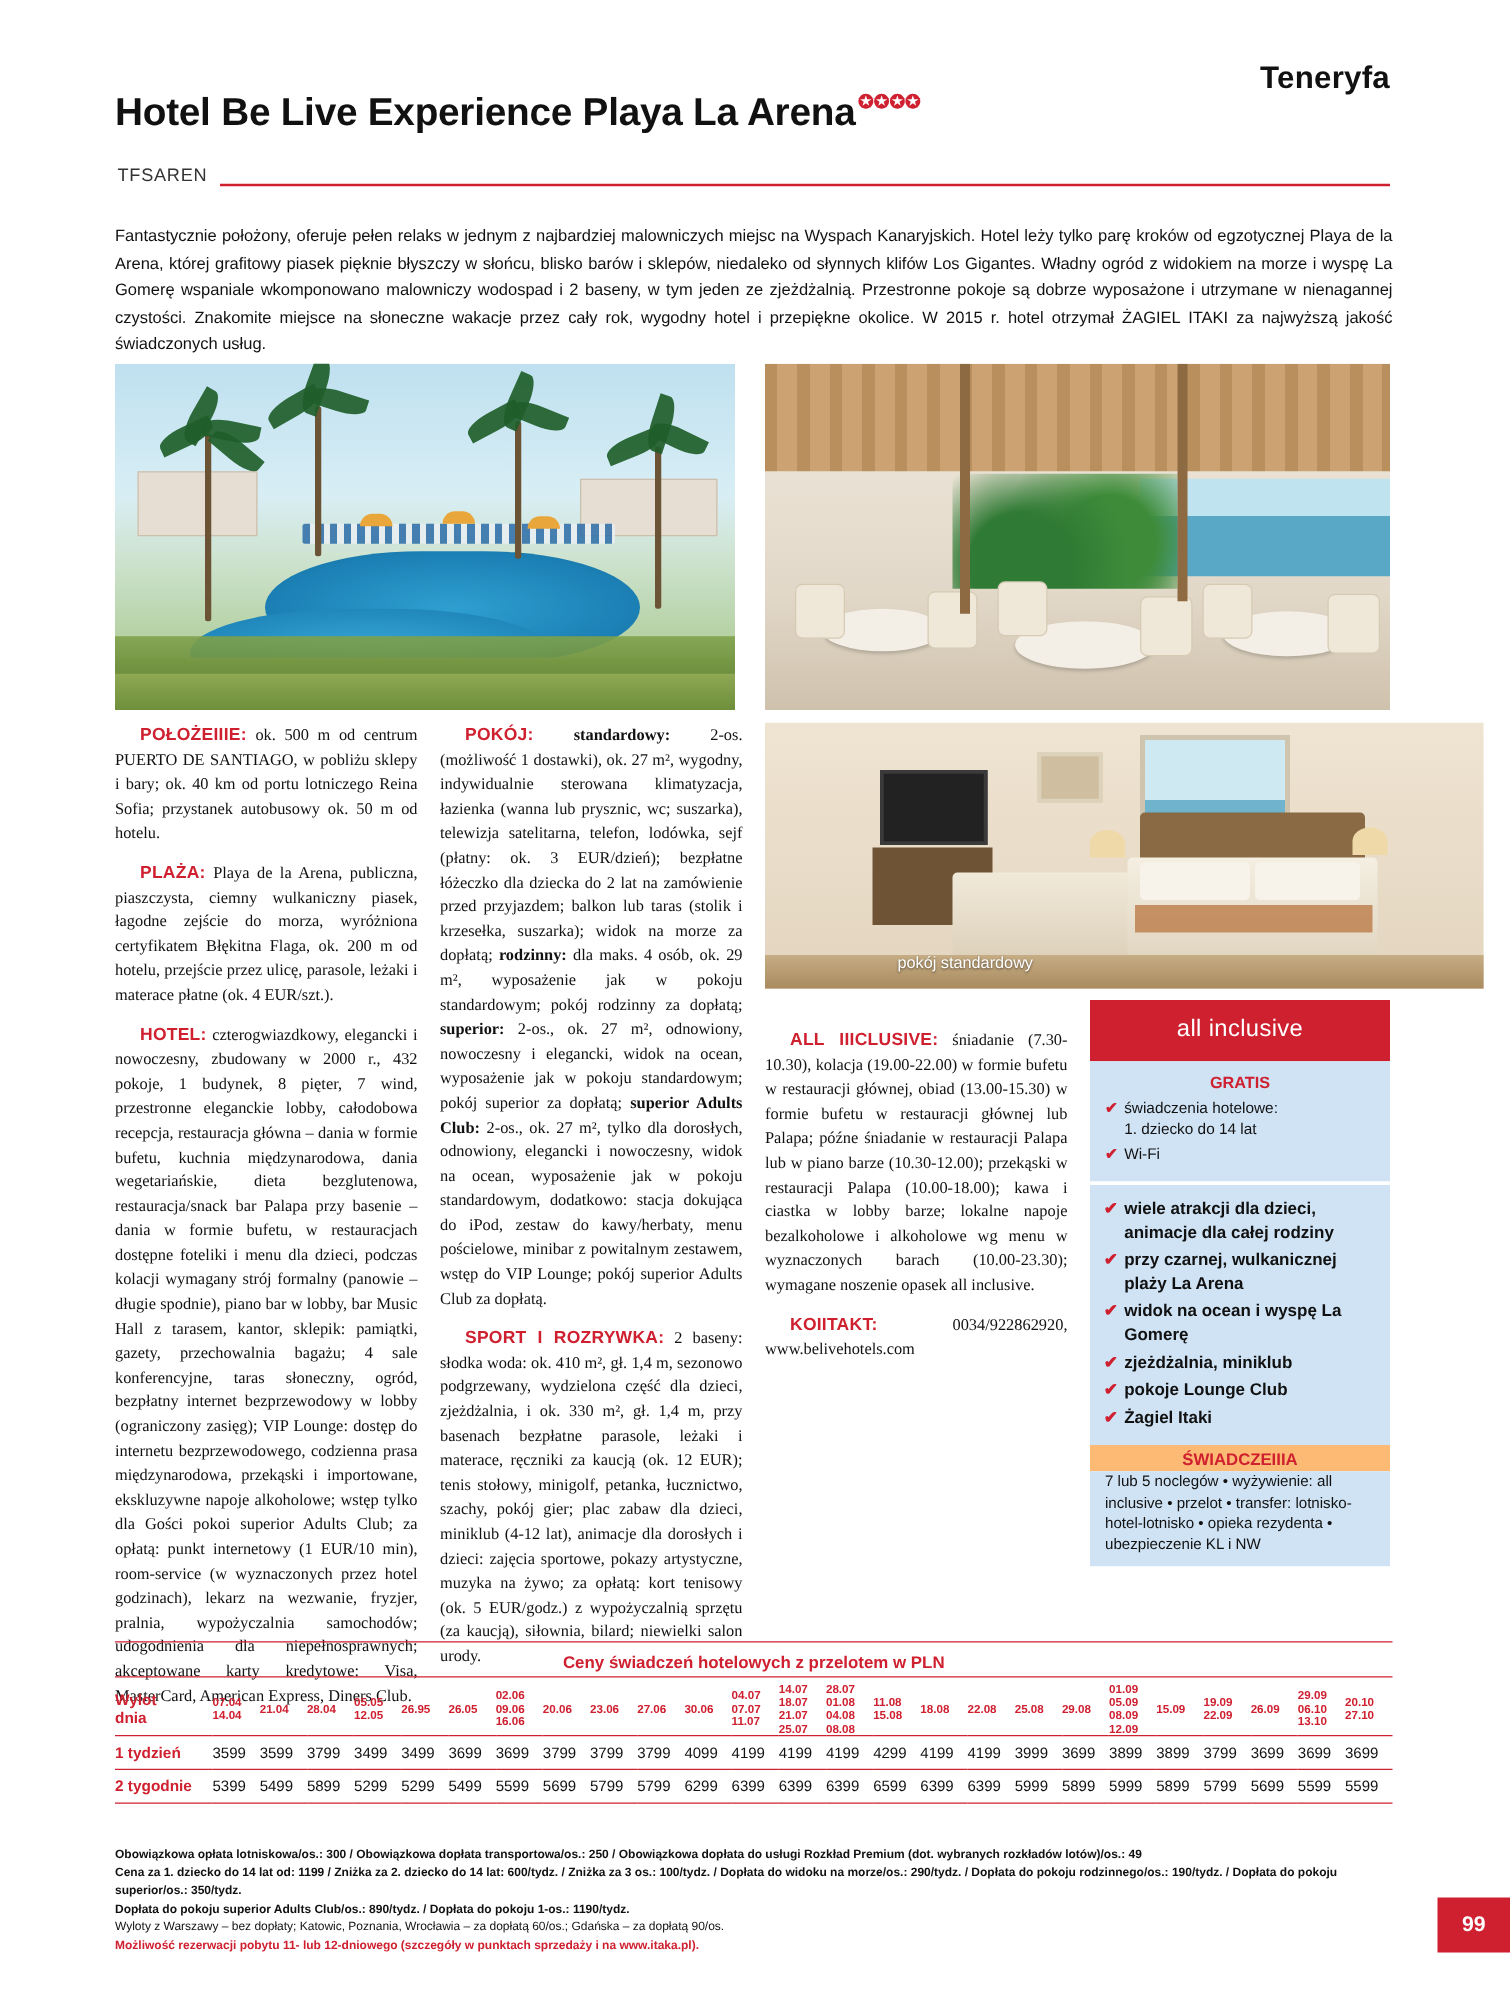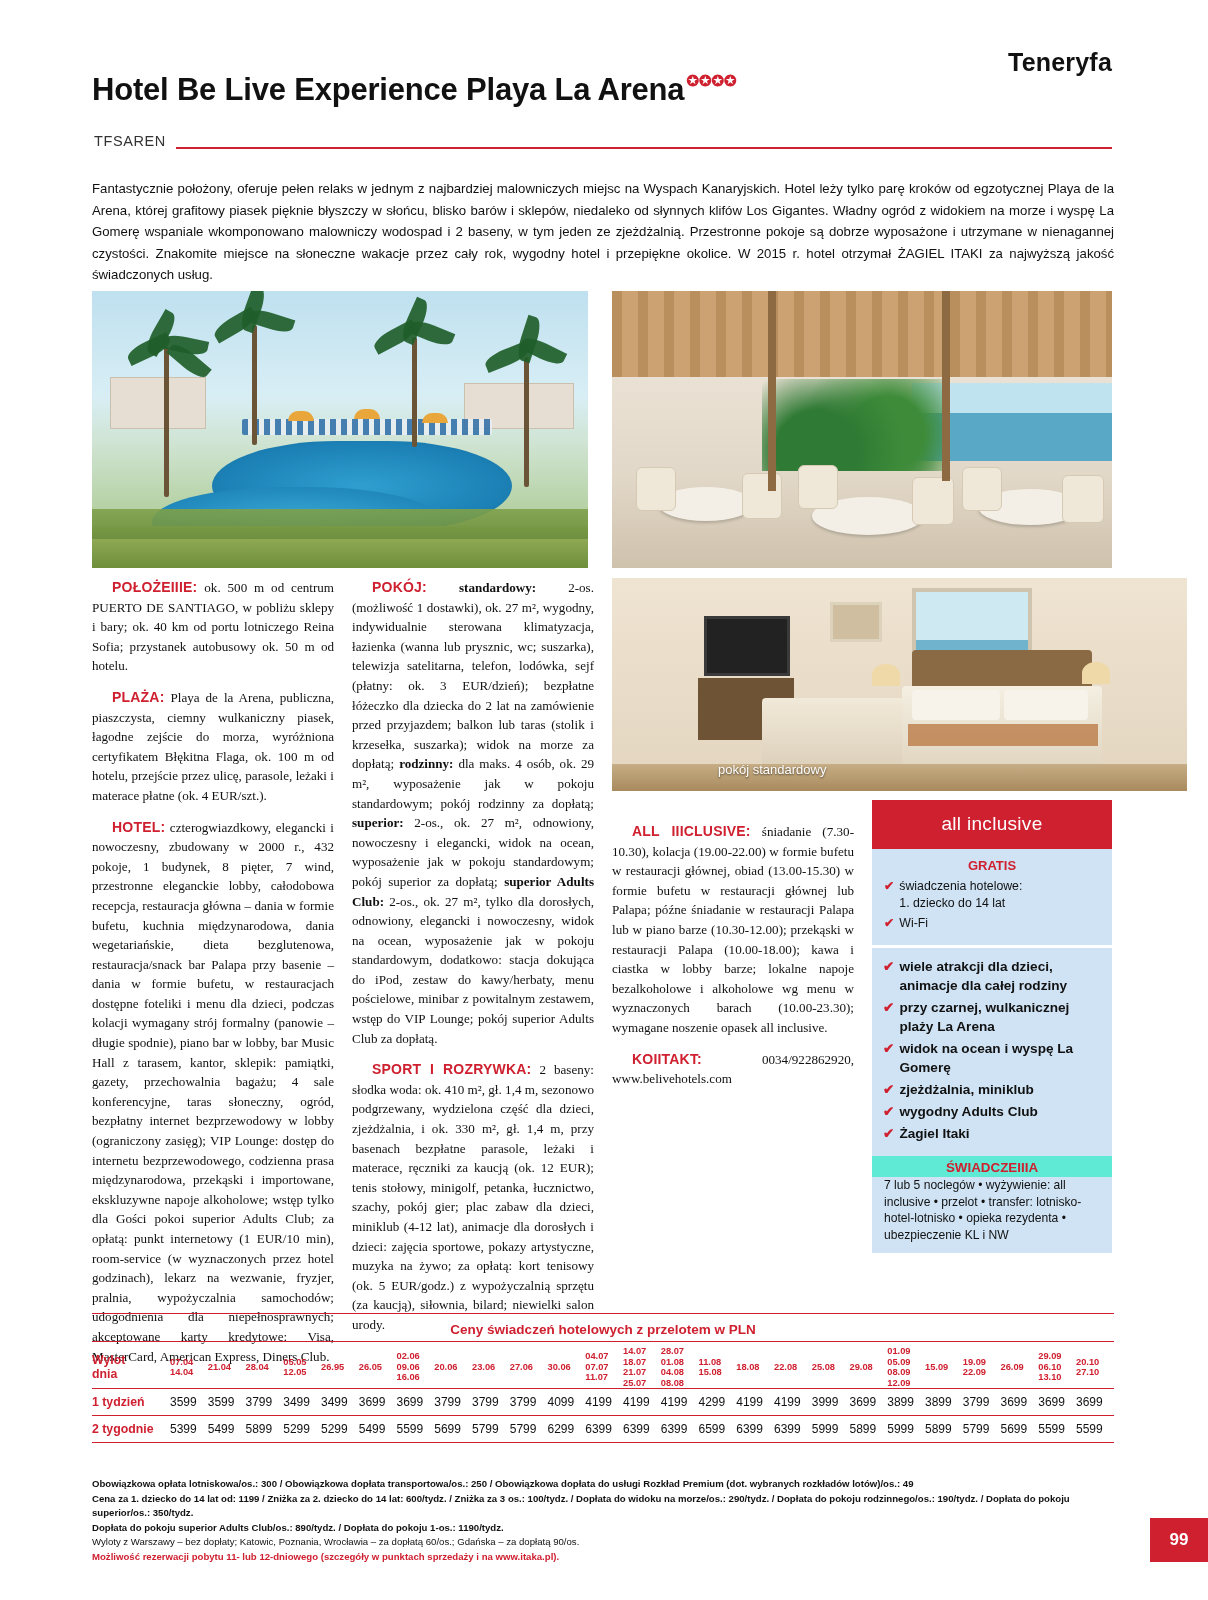--- a/index.html
+++ b/index.html
@@ -193,21 +193,21 @@
     padding: 9px 11px 10px 11px;
     font-family: "Liberation Sans", sans-serif;
     font-weight: bold;
     font-size: 13.6px;
     line-height: 19px;
     color: #111;
   }
   .ai-row { display: flex; gap: 5px; margin-bottom: 3px; }
   .tick { color: #cf2030; font-weight: bold; flex: 0 0 auto; }
   .ai-sw-title {
-    background:#5eead4; color:#cf2030; font-family:"Liberation Sans", sans-serif;
+    background:#fdba74; color:#cf2030; font-family:"Liberation Sans", sans-serif;
     font-weight:bold; font-size:13.4px; text-align:center; padding: 4px 0 2px;
   }
   .ai-sw-body {
     background:#cfe3f4; font-family:"Liberation Sans", sans-serif;
     font-size:12.1px; line-height:16.5px; padding: 0 12px 10px; color:#111;
   }
 
   
   .price-title {
     position: absolute;
@@ -355,21 +355,21 @@
     <div class="room-lamp" style="left:470px;top:84px;"></div>
     <div style="position:absolute;left:0;top:186px;width:100%;height:27px;background:linear-gradient(#c6ad85,#a98a5e);"></div>
     <div class="caption" style="position:absolute;left:106px;top:184px;">pokój standardowy</div>
   </div>
 
   <div class="col col1">
     <div class="para">
       <span class="hd">POŁOŻEIIIE:</span><span> ok. 500 m od centrum PUERTO DE SANTIAGO, w pobliżu sklepy i bary; ok. 40 km od portu lotniczego Reina Sofia; przystanek autobusowy ok. 50 m od hotelu.</span>
     </div>
     <div class="para">
-      <span class="hd">PLAŻA:</span><span> Playa de la Arena, publiczna, piaszczysta, ciemny wulkaniczny piasek, łagodne zejście do morza, wyróżniona certyfikatem Błękitna Flaga, ok. 100 m od hotelu, przejście przez ulicę, parasole, leżaki i materace płatne (ok. 4 EUR/szt.).</span>
+      <span class="hd">PLAŻA:</span><span> Playa de la Arena, publiczna, piaszczysta, ciemny wulkaniczny piasek, łagodne zejście do morza, wyróżniona certyfikatem Błękitna Flaga, ok. 200 m od hotelu, przejście przez ulicę, parasole, leżaki i materace płatne (ok. 4 EUR/szt.).</span>
     </div>
     <div class="para">
       <span class="hd">HOTEL:</span><span> czterogwiazdkowy, elegancki i nowoczesny, zbudowany w 2000 r., 432 pokoje, 1 budynek, 8 pięter, 7 wind, przestronne eleganckie lobby, całodobowa recepcja, restauracja główna – dania w formie bufetu, kuchnia międzynarodowa, dania wegetariańskie, dieta bezglutenowa, restauracja/snack bar Palapa przy basenie – dania w formie bufetu, w restauracjach dostępne foteliki i menu dla dzieci, podczas kolacji wymagany strój formalny (panowie – długie spodnie), piano bar w lobby, bar Music Hall z tarasem, kantor, sklepik: pamiątki, gazety, przechowalnia bagażu; 4 sale konferencyjne, taras słoneczny, ogród, bezpłatny internet bezprzewodowy w lobby (ograniczony zasięg); VIP Lounge: dostęp do internetu bezprzewodowego, codzienna prasa międzynarodowa, przekąski i importowane, ekskluzywne napoje alkoholowe; wstęp tylko dla Gości pokoi superior Adults Club; za opłatą: punkt internetowy (1 EUR/10 min), room-service (w wyznaczonych przez hotel godzinach), lekarz na wezwanie, fryzjer, pralnia, wypożyczalnia samochodów; udogodnienia dla niepełnosprawnych; akceptowane karty kredytowe: Visa, MasterCard, American Express, Diners Club.</span>
     </div>
   </div>
 
   <div class="col col2">
     <div class="para">
       <span class="hd">POKÓJ:</span>
       <span class="b">standardowy:</span><span> 2-os. (możliwość 1 dostawki), ok. 27 m², wygodny, indywidualnie sterowana klimatyzacja, łazienka (wanna lub prysznic, wc; suszarka), telewizja satelitarna, telefon, lodówka, sejf (płatny: ok. 3 EUR/dzień); bezpłatne łóżeczko dla dziecka do 2 lat na zamówienie przed przyjazdem; balkon lub taras (stolik i krzesełka, suszarka); widok na morze za dopłatą; </span><span class="b">rodzinny:</span><span> dla maks. 4 osób, ok. 29 m², wyposażenie jak w pokoju standardowym; pokój rodzinny za dopłatą; </span><span class="b">superior:</span><span> 2-os., ok. 27 m², odnowiony, nowoczesny i elegancki, widok na ocean, wyposażenie jak w pokoju standardowym; pokój superior za dopłatą; </span><span class="b">superior Adults Club:</span><span> 2-os., ok. 27 m², tylko dla dorosłych, odnowiony, elegancki i nowoczesny, widok na ocean, wyposażenie jak w pokoju standardowym, dodatkowo: stacja dokująca do iPod, zestaw do kawy/herbaty, menu pościelowe, minibar z powitalnym zestawem, wstęp do VIP Lounge; pokój superior Adults Club za dopłatą.</span>
@@ -414,21 +414,21 @@
       <div class="ai-row">
         <span class="tick">✔</span>
         <span>widok na ocean i wyspę La Gomerę</span>
       </div>
       <div class="ai-row">
         <span class="tick">✔</span>
         <span>zjeżdżalnia, miniklub</span>
       </div>
       <div class="ai-row">
         <span class="tick">✔</span>
-        <span>wygodny Adults Club</span>
+        <span>pokoje Lounge Club</span>
       </div>
       <div class="ai-row">
         <span class="tick">✔</span>
         <span>Żagiel Itaki</span>
       </div>
     </div>
     <div class="ai-sw-title">ŚWIADCZEIIIA</div>
     <div class="ai-sw-body">7 lub 5 noclegów • wyżywienie: all inclusive • przelot • transfer: lotnisko-hotel-lotnisko • opieka rezydenta • ubezpieczenie KL i NW</div>
   </div>
 

